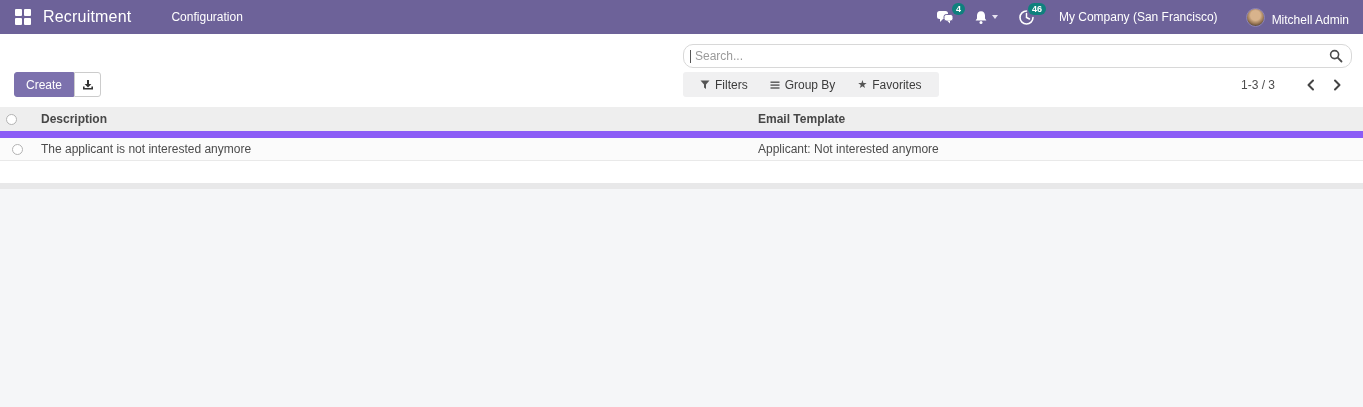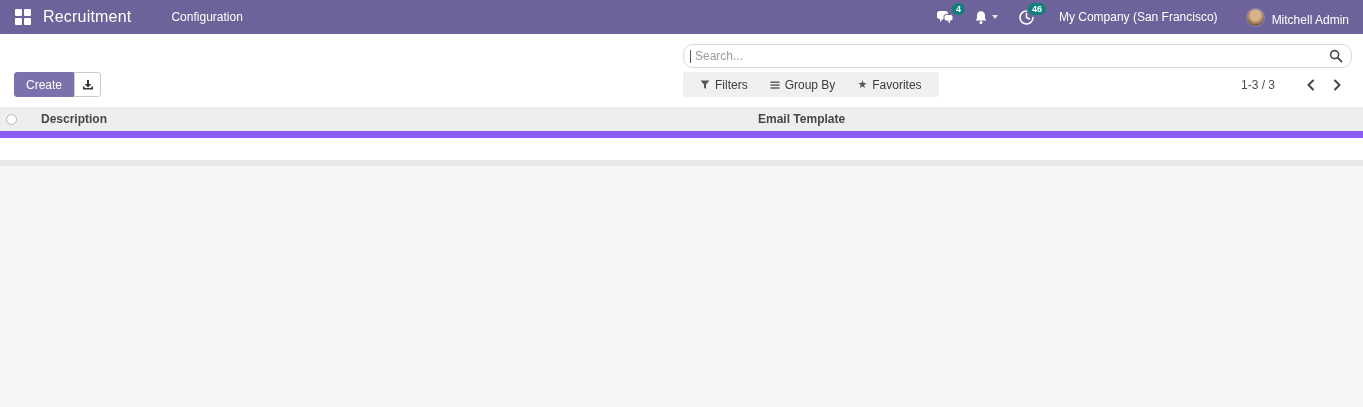--- a/index.html
+++ b/index.html
@@ -217,19 +217,24 @@
         <col>
       </colgroup>
     <thead>
       <tr>
         <th class="cell-check"><span class="cb"></span></th>
         <th>Description</th>
         <th>Email Template</th>
       </tr>
     </thead>
     <tbody>
+      <tr>
+        <td class="cell-check"><span class="cb"></span></td>
+        <td>The applicant is not interested anymore</td>
+        <td>Applicant: Not interested anymore</td>
+      </tr>
     </tbody>
   </table>
 
   <div class="sheet-tail"></div>
 </div>
 
 <div class="shadow-strip"></div>
 
 </body></html>

